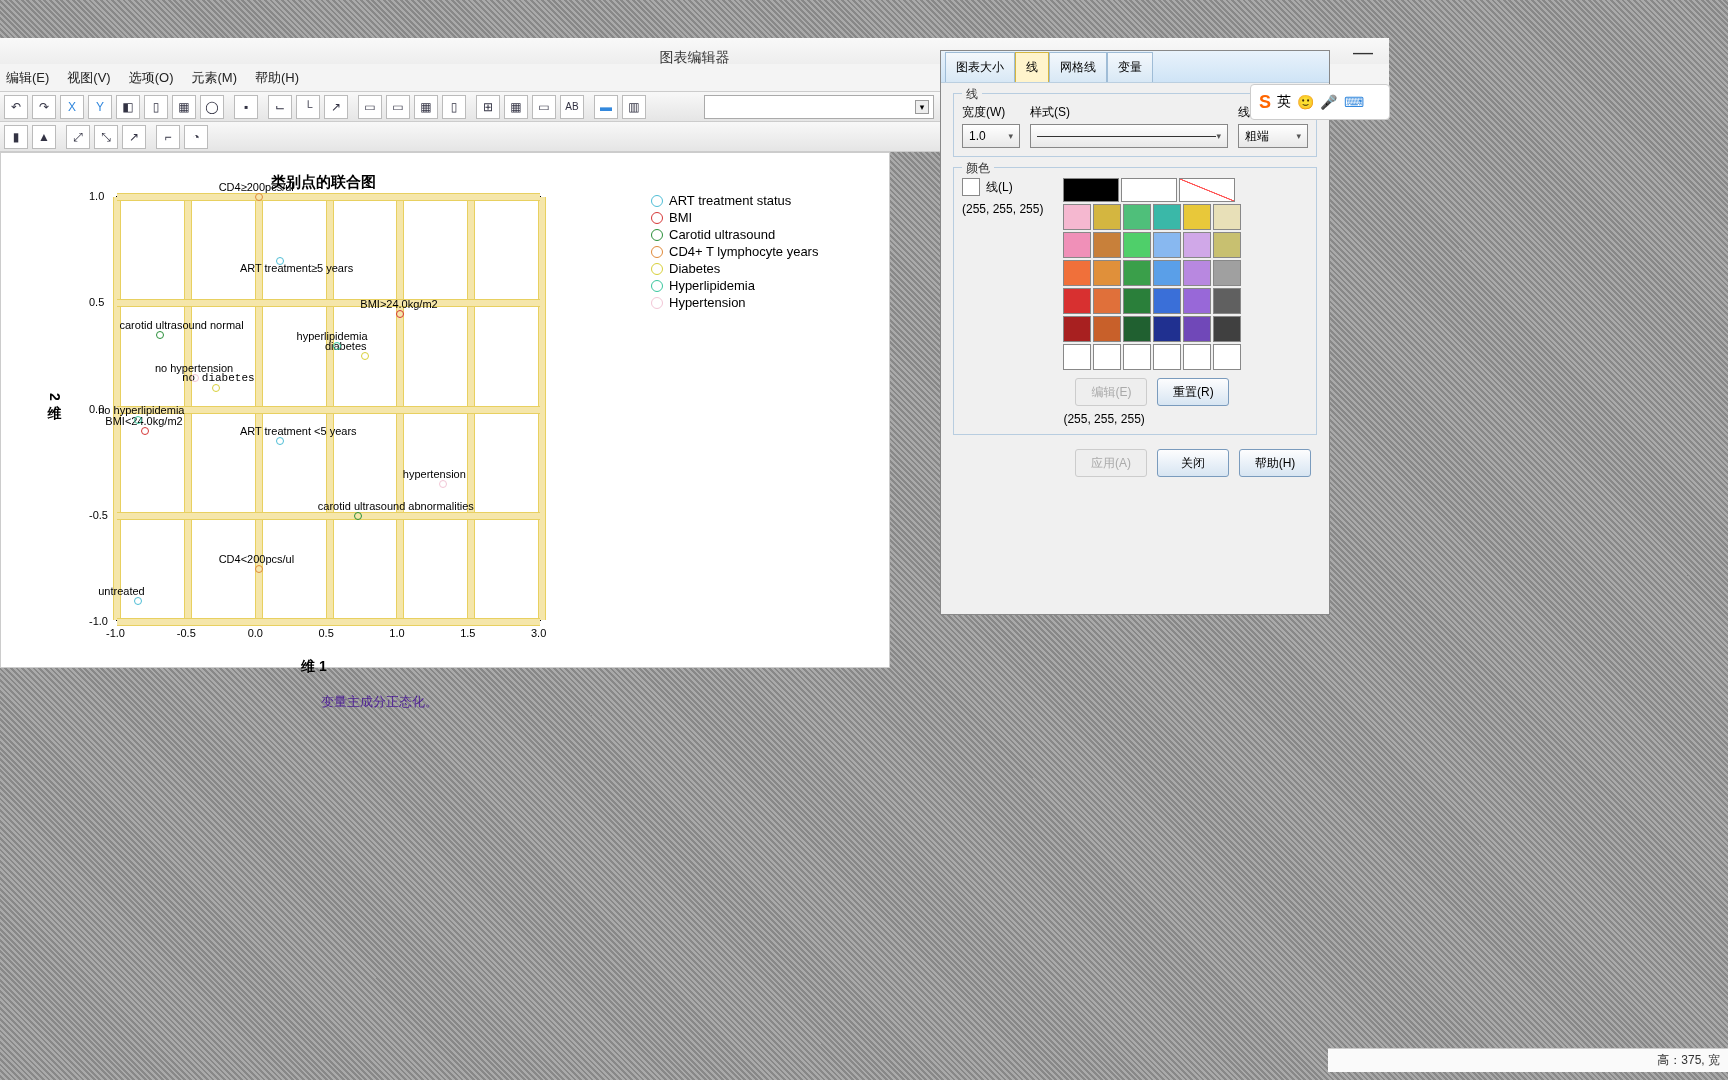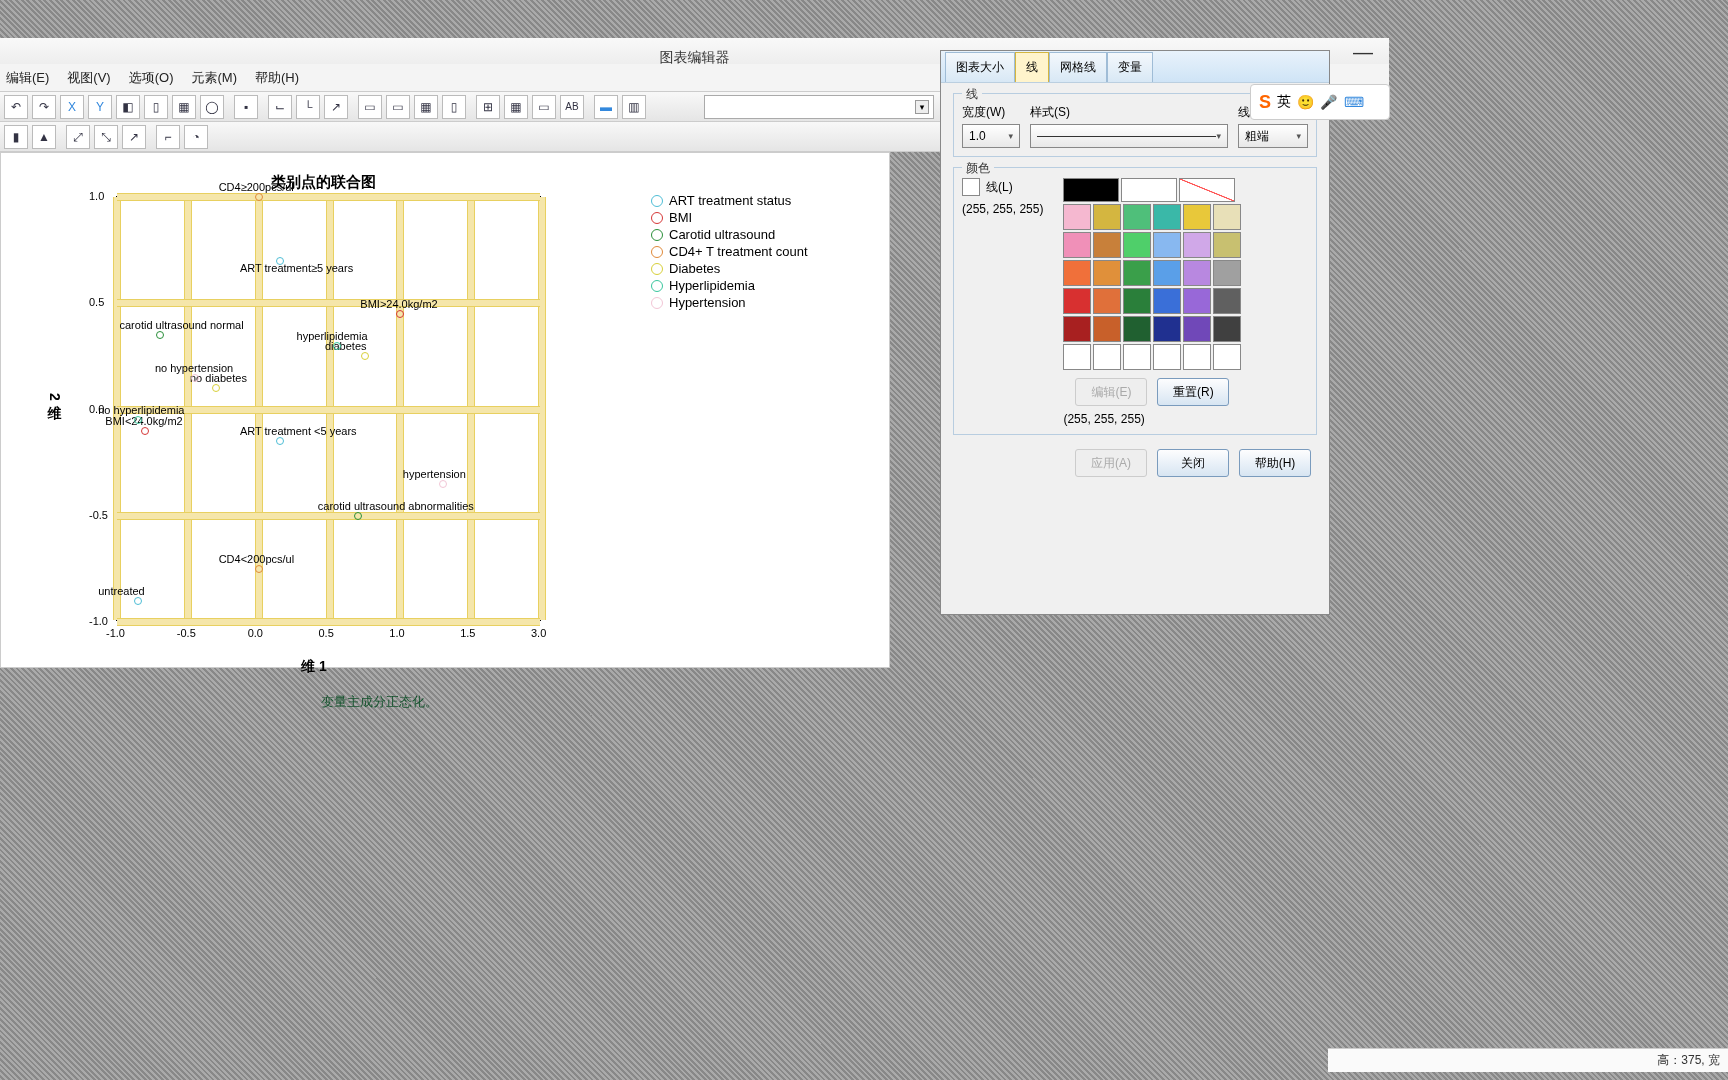--- a/index.html
+++ b/index.html
@@ -53,21 +53,21 @@
 .chart-box {
   position:absolute; left:115px; top:43px; width:425px; height:425px;
   border:1px solid #000;
 }
 .grid-line-v { position:absolute; top:0; bottom:0; width:8px; background:#f5e6aa; border-left:1px solid #e8d060; border-right:1px solid #e8d060; }
 .grid-line-h { position:absolute; left:0; right:0; height:8px; background:#f5e6aa; border-top:1px solid #e8d060; border-bottom:1px solid #e8d060; }
 .axis-label { position:absolute; font-size:11px; color:#000; }
 .chart-title { position:absolute; left:270px; top:20px; font-size:15px; font-weight:bold; }
 .x-axis-title { position:absolute; left:300px; top:505px; font-weight:bold; font-size:14px; }
 .y-axis-title { position:absolute; left:45px; top:240px; font-weight:bold; font-size:14px; writing-mode:vertical-rl; }
-.caption { position:absolute; left:320px; top:540px; font-size:13px; color:#14532d; }
+.caption { position:absolute; left:320px; top:540px; font-size:13px; color:#4c1d95; }
 .point { position:absolute; width:8px; height:8px; border:1.5px solid; border-radius:50%; background:transparent; transform:translate(-4px,-4px); }
 .pt-label { position:absolute; font-size:11px; color:#000; white-space:nowrap; }
 .legend { position:absolute; left:650px; top:40px; font-size:13px; }
 .legend-item { display:flex; align-items:center; gap:6px; margin-bottom:2px; }
 .legend-mark { width:12px;height:12px;border:1.5px solid;border-radius:50%; }
 
 
 .dialog {
   position:absolute; left:940px; top:50px; width:390px; height:565px;
   background:#f0f0f0; border:1px solid #888;
@@ -225,21 +225,21 @@
       <div class="pt-label" style="left: 2.5px; top: 122.125px;">carotid ultrasound normal</div>
       <div class="point" style="border-color: rgb(42, 143, 58); left: 240.833px; top: 318.75px;"></div>
       <div class="pt-label" style="left: 200.833px; top: 302.75px;">carotid ultrasound abnormalities</div>
       <div class="point" style="border-color: rgb(224, 138, 58); left: 141.667px; top: 0px;"></div>
       <div class="pt-label" style="left: 101.667px; top: -16px;">CD4≥200pcs/ul</div>
       <div class="point" style="border-color: rgb(224, 138, 58); left: 141.667px; top: 371.875px;"></div>
       <div class="pt-label" style="left: 101.667px; top: 355.875px;">CD4&lt;200pcs/ul</div>
       <div class="point" style="border-color: rgb(216, 208, 58); left: 247.917px; top: 159.375px;"></div>
       <div class="pt-label" style="left: 207.917px; top: 143.375px;">diabetes</div>
       <div class="point" style="border-color: rgb(216, 208, 58); left: 99.1667px; top: 191.25px;"></div>
-      <div class="pt-label" style="left: 73px; top: 175.25px;">no diabetes</div>
+      <div class="pt-label" style="left: 65px; top: 175.25px; font-family: Liberation Mono, monospace;">no diabetes</div>
       <div class="point" style="border-color: rgb(58, 198, 158); left: 219.583px; top: 148.75px;"></div>
       <div class="pt-label" style="left: 179.583px; top: 132.75px;">hyperlipidemia</div>
       <div class="point" style="border-color: rgb(58, 198, 158); left: 21.25px; top: 223.125px;"></div>
       <div class="pt-label" style="left: -18.75px; top: 207.125px;">no hyperlipidemia</div>
       <div class="point" style="border-color: rgb(242, 198, 214); left: 325.833px; top: 286.875px;"></div>
       <div class="pt-label" style="left: 285.833px; top: 270.875px;">hypertension</div>
       <div class="point" style="border-color: rgb(242, 198, 214); left: 77.9167px; top: 180.625px;"></div>
       <div class="pt-label" style="left: 37.9167px; top: 164.625px;">no hypertension</div>
     </div>
   <div class="x-axis-title">维 1</div>
@@ -252,21 +252,21 @@
       <div class="legend-item">
         <div class="legend-mark" style="border-color: rgb(214, 56, 56);"></div>
         <span>BMI</span>
       </div>
       <div class="legend-item">
         <div class="legend-mark" style="border-color: rgb(42, 143, 58);"></div>
         <span>Carotid ultrasound</span>
       </div>
       <div class="legend-item">
         <div class="legend-mark" style="border-color: rgb(224, 138, 58);"></div>
-        <span>CD4+ T treatment count</span>
+        <span>CD4+ T lymphocyte years</span>
       </div>
       <div class="legend-item">
         <div class="legend-mark" style="border-color: rgb(216, 208, 58);"></div>
         <span>Diabetes</span>
       </div>
       <div class="legend-item">
         <div class="legend-mark" style="border-color: rgb(58, 198, 158);"></div>
         <span>Hyperlipidemia</span>
       </div>
       <div class="legend-item">

